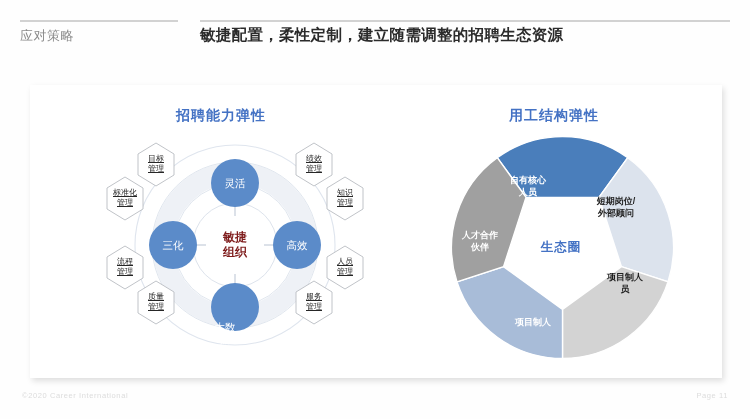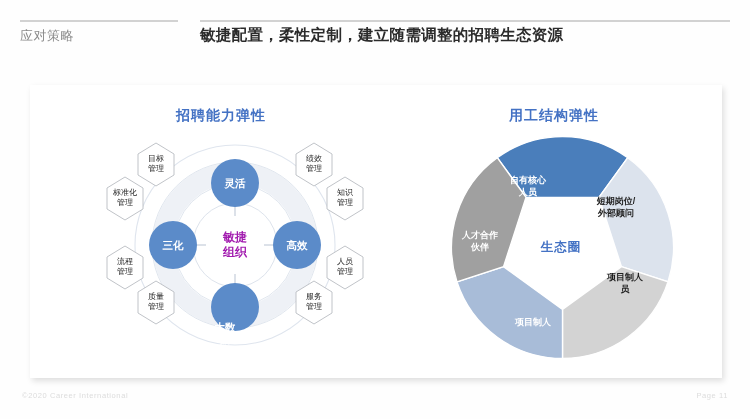--- a/index.html
+++ b/index.html
@@ -49,28 +49,29 @@
 
   
   .diagram-left{position:absolute;left:85px;top:140px;width:300px;height:215px;}
   .diagram-left svg{position:absolute;left:0;top:0;}
 
   .hexlabel{
     position:absolute;text-align:center;
     font-size:8px;color:#262626;line-height:1.22;
     width:46px;
     pointer-events:none;
+    text-decoration:underline;
   }
   .circ-label{
     position:absolute;text-align:center;color:#ffffff;
-    font-weight:bold;font-size:10.5px;line-height:1.18;
+    font-weight:normal;font-size:10.5px;line-height:1.18;
     pointer-events:none;
   }
   .core-label{
-    position:absolute;text-align:center;color:#a21caf;
+    position:absolute;text-align:center;color:#7f1d1d;
     font-weight:bold;font-size:12px;line-height:1.25;
     pointer-events:none;
   }
 
   
   .diagram-right{position:absolute;left:440px;top:135px;width:245px;height:225px;}
   .diagram-right svg{position:absolute;left:0;top:0;}
   .seg-label{
     position:absolute;text-align:center;font-size:9px;font-weight:bold;
     line-height:1.3;pointer-events:none;white-space:pre-line;

